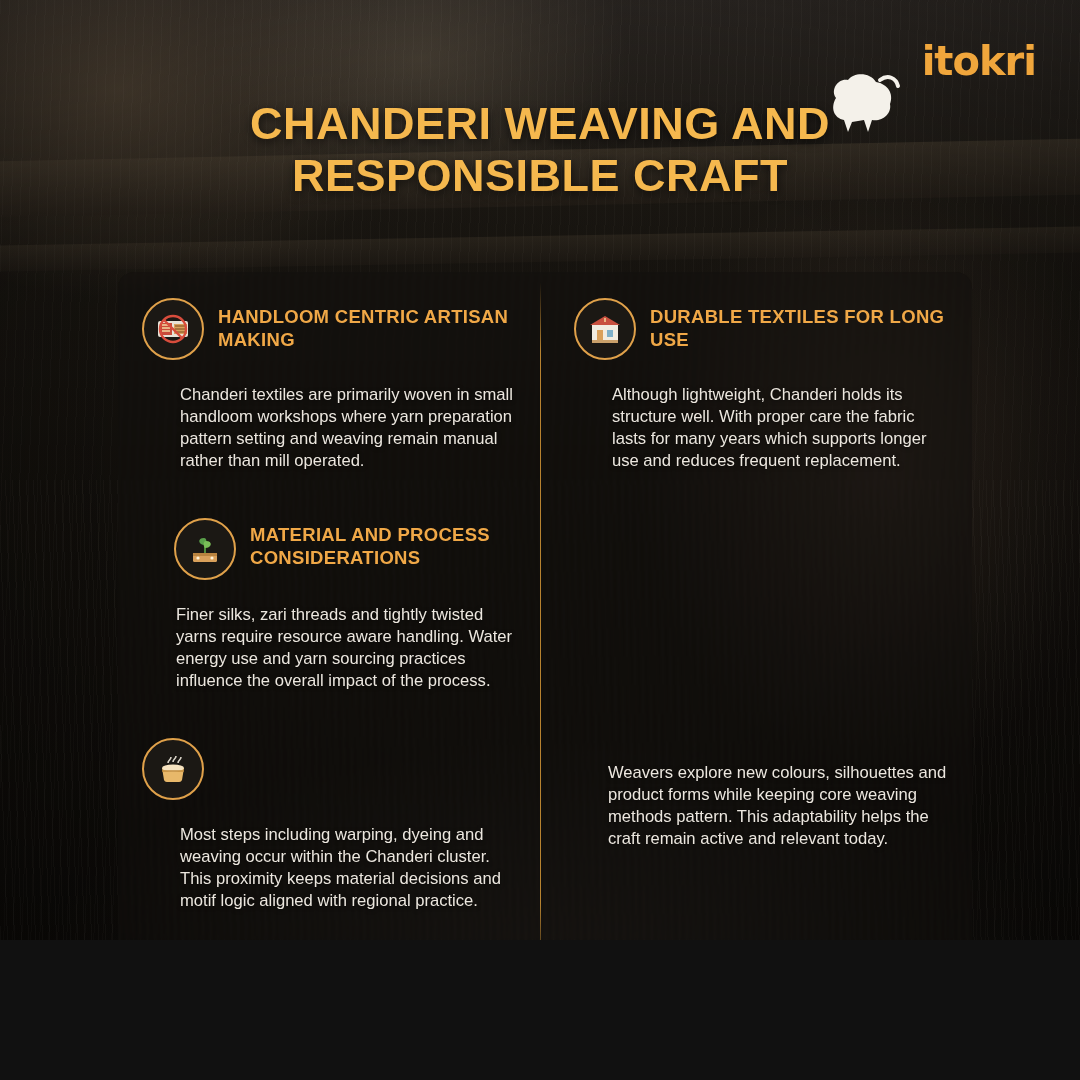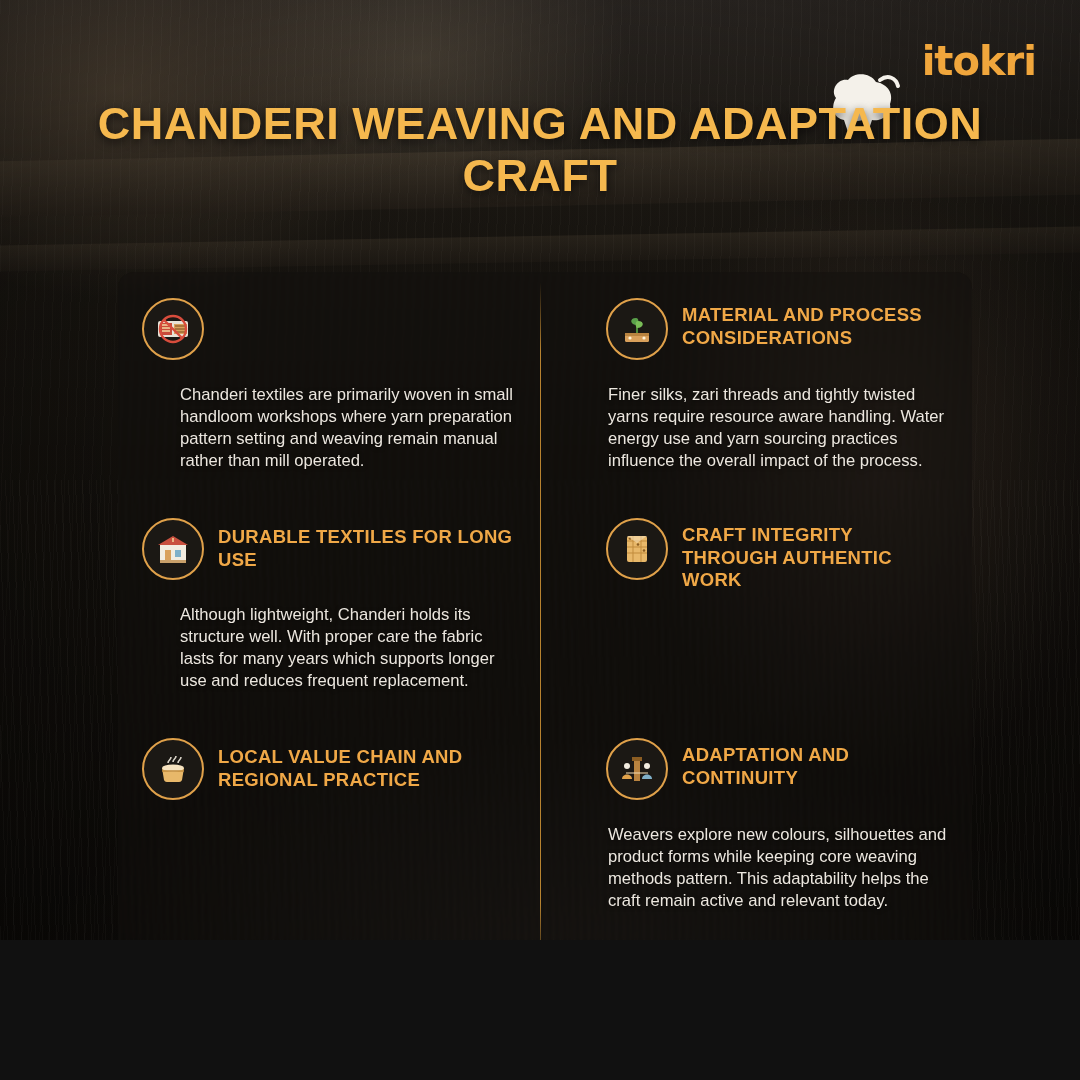--- a/index.html
+++ b/index.html
@@ -187,123 +187,97 @@
   <div class="darken"></div>
   <div class="vignette"></div>
 
   <svg style="position:absolute;top:62px;left:818px;" width="90" height="80" viewBox="0 0 90 80">
     <path d="M18 36 C12 28 20 16 30 18 C36 10 52 10 58 20 C70 22 76 32 72 42 C74 52 64 60 54 58 L50 70 L46 58 L34 60 L30 70 L26 58 C16 56 12 46 18 36 Z" fill="#f4f1ea"></path>
     <path d="M62 18 C70 12 78 16 80 24" stroke="#f4f1ea" stroke-width="4" fill="none" stroke-linecap="round"></path>
   </svg>
 
   <div class="logo">itokri</div>
 
-  <div class="title">CHANDERI WEAVING AND ADAPTATION CRAFT</div>
+  <div class="title">CHANDERI WEAVING AND RESPONSIBLE CRAFT</div>
 
   <div class="panel"></div>
   <div class="divider"></div>
 
   <div class="grid">
 
     <div class="cell">
       <div class="head">
         <div class="badge">
           <svg width="40" height="40" viewBox="0 0 40 40">
             <rect x="5" y="12" width="30" height="16" rx="2" fill="#e8e2d6"></rect>
             <rect x="7" y="14" width="12" height="12" fill="#c94b3a"></rect>
             <path d="M9 16 h8 M9 19 h8 M9 22 h8" stroke="#f4d9a0" stroke-width="1.3"></path>
             <rect x="21" y="15" width="13" height="10" fill="#d9a05b"></rect>
             <path d="M22 17 h11 M22 20 h11 M22 23 h11" stroke="#7a4a1e" stroke-width="1"></path>
             <circle cx="20" cy="20" r="13" fill="none" stroke="#d84c3c" stroke-width="2.4"></circle>
             <path d="M11 11 L29 29" stroke="#d84c3c" stroke-width="2.4"></path>
           </svg>
         </div>
+        <div class="htext">HANDLOOM CENTRIC ARTISAN MAKING</div>
       </div>
       <div class="body">Chanderi textiles are primarily woven in small handloom workshops where yarn preparation pattern setting and weaving remain manual rather than mill operated.</div>
+    </div>
+
+    <div class="cell">
+      <div class="head">
+        <div class="badge">
+          <svg width="40" height="40" viewBox="0 0 40 40">
+            <rect x="7" y="16" width="26" height="16" fill="#f2ece0"></rect>
+            <path d="M5 16 L20 7 L35 16 Z" fill="#c9503f"></path>
+            <rect x="12" y="21" width="6" height="11" fill="#d9a05b"></rect>
+            <rect x="22" y="21" width="6" height="7" fill="#7fb0c9"></rect>
+            <rect x="7" y="31" width="26" height="3" fill="#c9a06a"></rect>
+            <path d="M20 9 L20 13" stroke="#f2d49a" stroke-width="1.5"></path>
+          </svg>
+        </div>
+        <div class="htext">DURABLE TEXTILES FOR LONG USE</div>
+      </div>
+      <div class="body">Although lightweight, Chanderi holds its structure well. With proper care the fabric lasts for many years which supports longer use and reduces frequent replacement.</div>
     </div>
 
     <div class="cell right">
       <div class="head">
         <div class="badge">
           <svg width="40" height="40" viewBox="0 0 40 40">
             <rect x="8" y="24" width="24" height="9" rx="1.5" fill="#d9a05b"></rect>
             <rect x="8" y="24" width="24" height="3" fill="#b9833f"></rect>
             <path d="M20 24 L20 12" stroke="#4e8a3a" stroke-width="2"></path>
             <path d="M20 16 C13 16 12 9 19 9 C22 9 22 14 20 16 Z" fill="#5aa04a"></path>
             <path d="M20 19 C27 19 28 12 21 12 C18 12 18 17 20 19 Z" fill="#79bd57"></path>
             <circle cx="13" cy="29" r="1.6" fill="#fff3d8"></circle>
             <circle cx="27" cy="29" r="1.6" fill="#fff3d8"></circle>
           </svg>
         </div>
         <div class="htext">MATERIAL AND PROCESS CONSIDERATIONS</div>
       </div>
       <div class="body">Finer silks, zari threads and tightly twisted yarns require resource aware handling. Water energy use and yarn sourcing practices influence the overall impact of the process.</div>
     </div>
 
-    <div class="cell">
-      <div class="head">
-        <div class="badge">
-          <svg width="40" height="40" viewBox="0 0 40 40">
-            <rect x="7" y="16" width="26" height="16" fill="#f2ece0"></rect>
-            <path d="M5 16 L20 7 L35 16 Z" fill="#c9503f"></path>
-            <rect x="12" y="21" width="6" height="11" fill="#d9a05b"></rect>
-            <rect x="22" y="21" width="6" height="7" fill="#7fb0c9"></rect>
-            <rect x="7" y="31" width="26" height="3" fill="#c9a06a"></rect>
-            <path d="M20 9 L20 13" stroke="#f2d49a" stroke-width="1.5"></path>
-          </svg>
-        </div>
-        <div class="htext">DURABLE TEXTILES FOR LONG USE</div>
-      </div>
-      <div class="body">Although lightweight, Chanderi holds its structure well. With proper care the fabric lasts for many years which supports longer use and reduces frequent replacement.</div>
-    </div>
-
     <div class="cell right">
-      <div class="head">
-        <div class="badge">
-          <svg width="40" height="40" viewBox="0 0 40 40">
-            <rect x="10" y="7" width="20" height="26" rx="2" fill="#e8b86a"></rect>
-            <path d="M10 12 h20 M10 18 h20 M10 24 h20 M16 7 v26 M24 7 v26" stroke="#c18b3c" stroke-width="1"></path>
-            <circle cx="13" cy="9.5" r="1.3" fill="#8c5d22"></circle>
-            <circle cx="21" cy="15.5" r="1.3" fill="#8c5d22"></circle>
-            <circle cx="27" cy="21.5" r="1.3" fill="#8c5d22"></circle>
-            <path d="M10 7 L20 14 L30 7" fill="#f5e0b8" opacity=".6"></path>
-          </svg>
-        </div>
-        <div class="htext">CRAFT INTEGRITY THROUGH AUTHENTIC WORK</div>
-      </div>
     </div>
 
     <div class="cell">
       <div class="head">
         <div class="badge">
           <svg width="40" height="40" viewBox="0 0 40 40">
             <path d="M9 19 h22 l-2 12 a3 3 0 0 1 -3 2 h-12 a3 3 0 0 1 -3 -2 Z" fill="#e8b86a"></path>
             <ellipse cx="20" cy="19" rx="11" ry="3.4" fill="#f6e3c0"></ellipse>
             <path d="M15 14 c0 -3 3 -3 3 -6" stroke="#d8d2c6" stroke-width="1.6" fill="none"></path>
             <path d="M20 13 c0 -3 3 -3 3 -6" stroke="#d8d2c6" stroke-width="1.6" fill="none"></path>
             <path d="M25 14 c0 -3 3 -3 3 -6" stroke="#d8d2c6" stroke-width="1.6" fill="none"></path>
             <path d="M9 22 h22" stroke="#c18b3c" stroke-width="1.4"></path>
           </svg>
         </div>
-        <div class="htext">LOCAL VALUE CHAIN AND REGIONAL PRACTICE</div>
-      </div>
+      </div>
+      <div class="body">Most steps including warping, dyeing and weaving occur within the Chanderi cluster. This proximity keeps material decisions and motif logic aligned with regional practice.</div>
     </div>
 
     <div class="cell right">
-      <div class="head">
-        <div class="badge">
-          <svg width="40" height="40" viewBox="0 0 40 40">
-            <rect x="17" y="8" width="6" height="24" fill="#b9833f"></rect>
-            <rect x="15" y="8" width="10" height="4" fill="#8c5d22"></rect>
-            <circle cx="10" cy="17" r="3" fill="#f2ece0"></circle>
-            <path d="M5 30 c0 -6 10 -6 10 0 Z" fill="#e0a14a"></path>
-            <circle cx="30" cy="17" r="3" fill="#f2ece0"></circle>
-            <path d="M25 30 c0 -6 10 -6 10 0 Z" fill="#7fb0c9"></path>
-            <path d="M9 24 h22" stroke="#f5e0b8" stroke-width="1.2"></path>
-          </svg>
-        </div>
-        <div class="htext">ADAPTATION AND CONTINUITY</div>
-      </div>
       <div class="body">Weavers explore new colours, silhouettes and product forms while keeping core weaving methods pattern. This adaptability helps the craft remain active and relevant today.</div>
     </div>
 
   </div>
 </div>
 
 </body></html>

